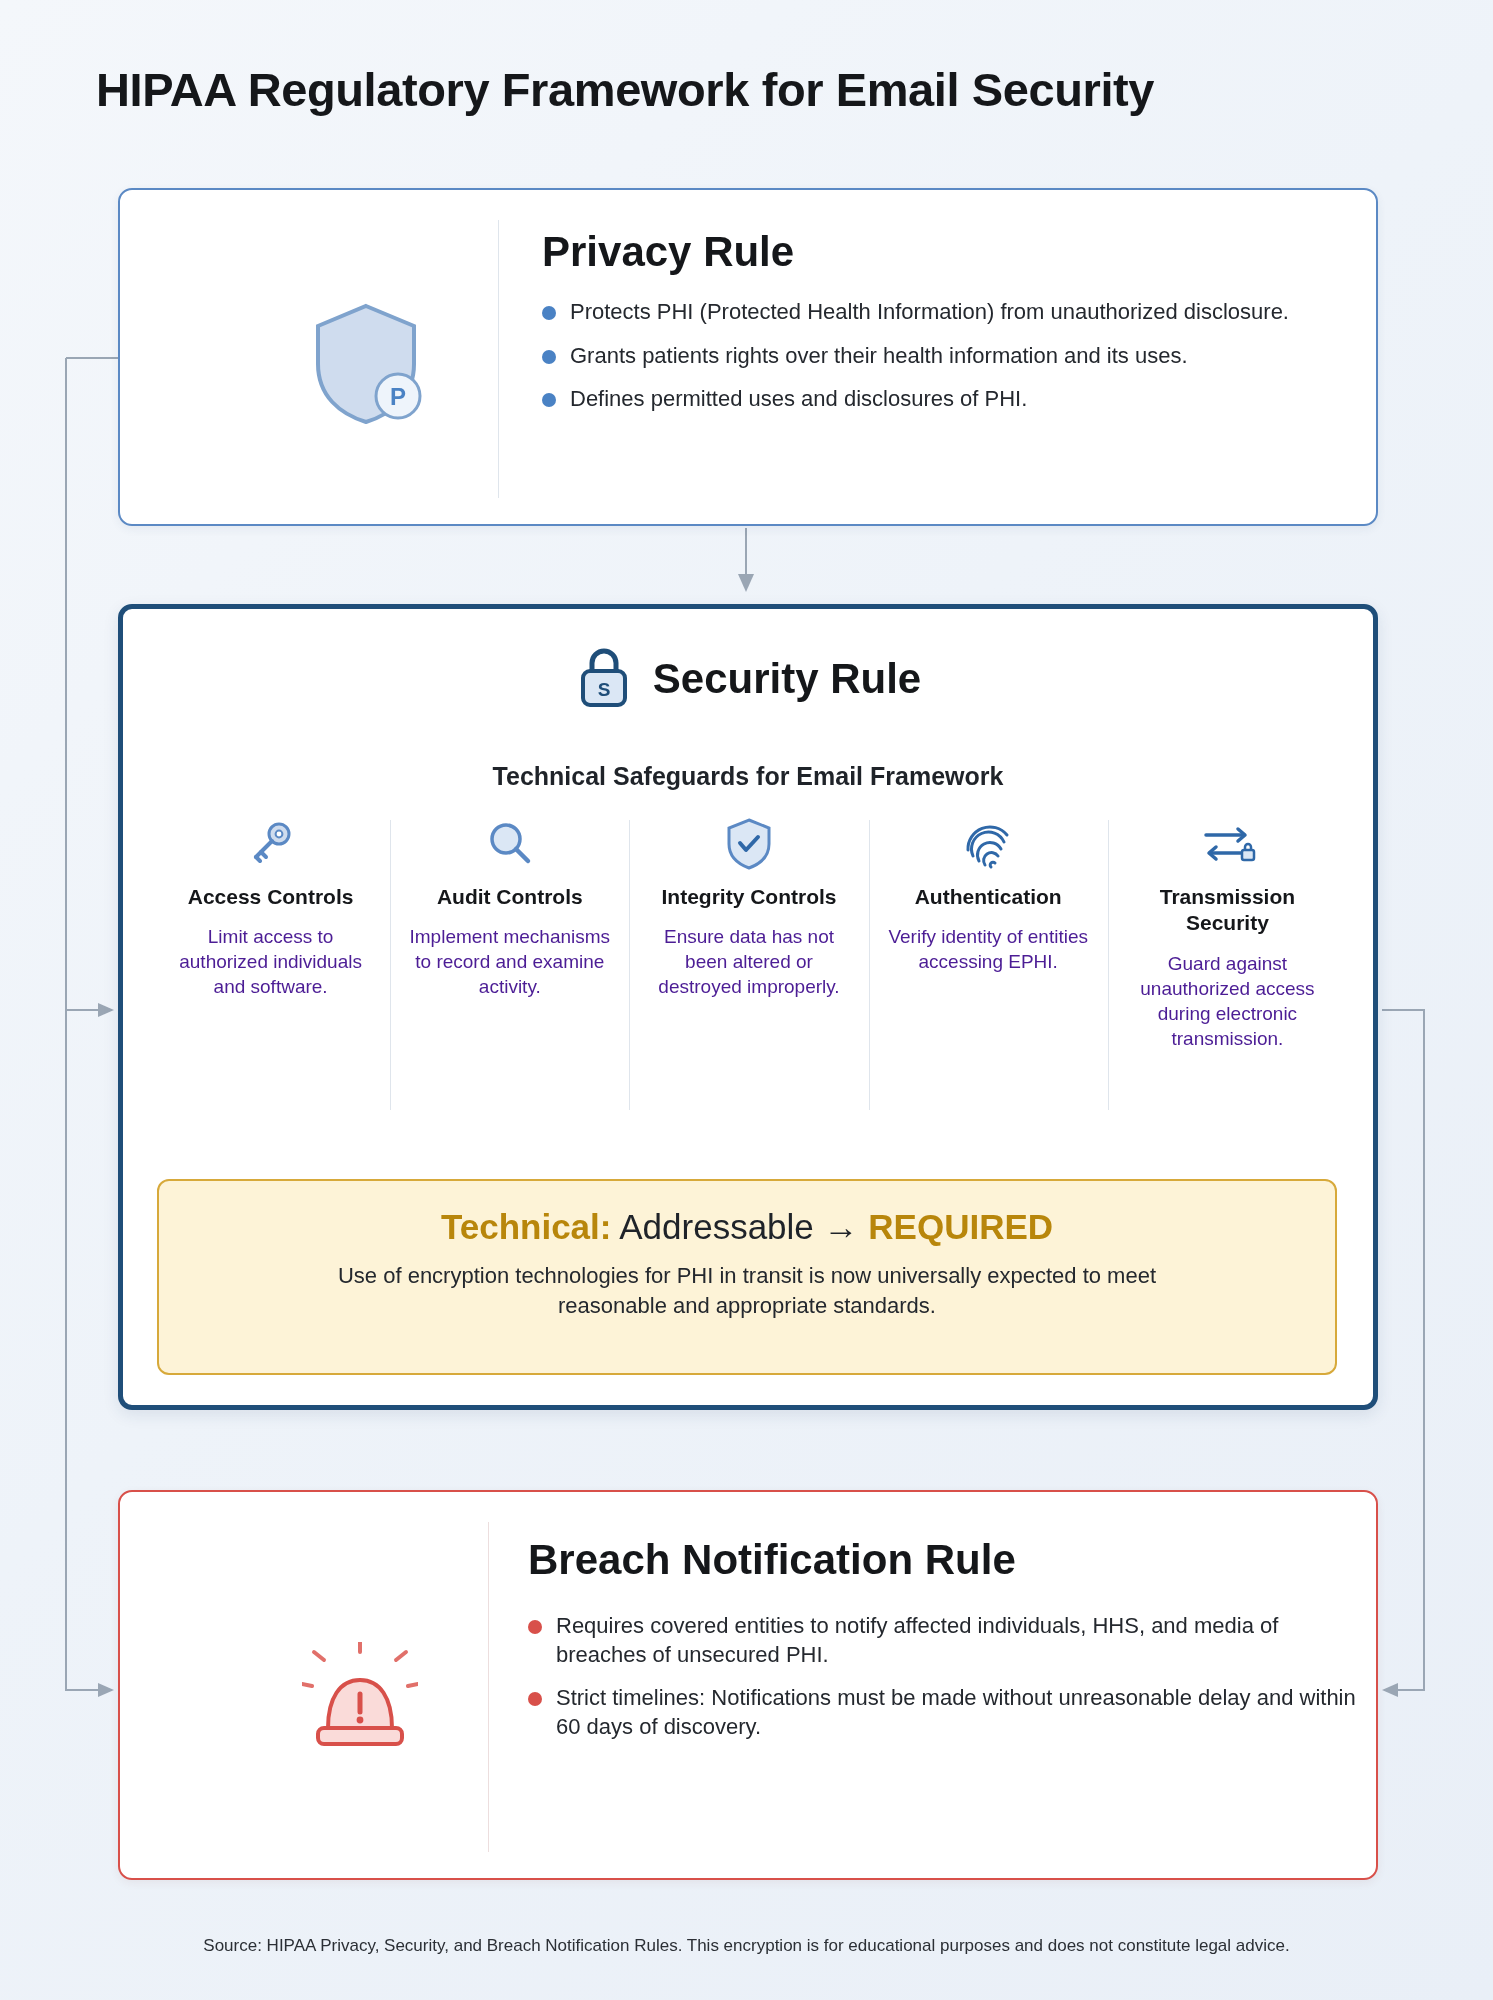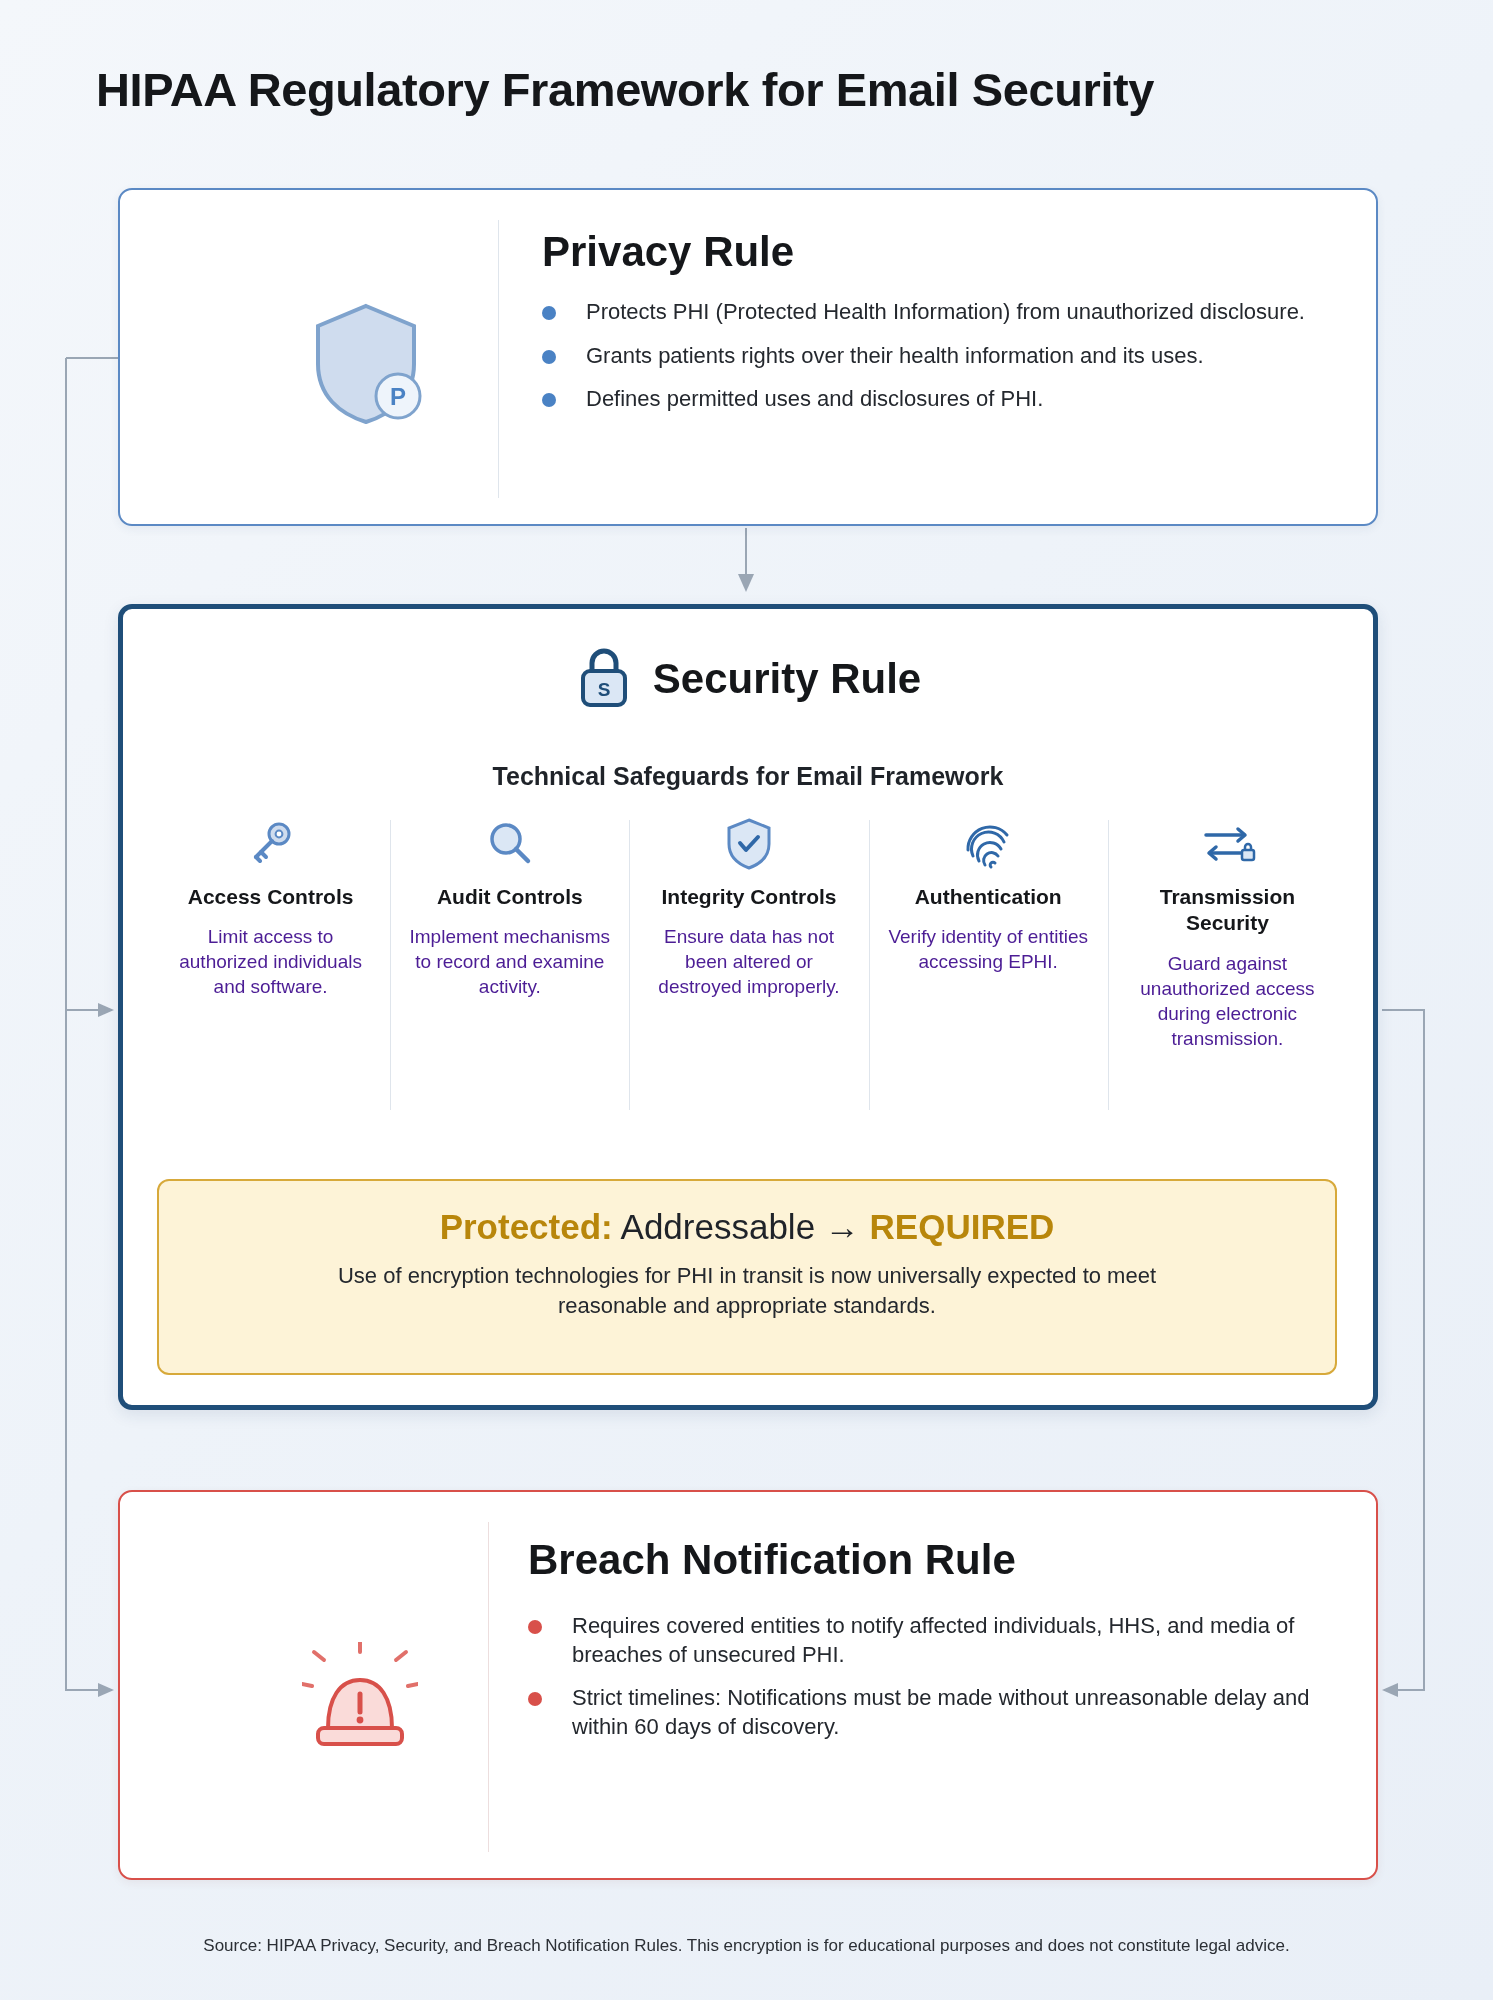--- a/index.html
+++ b/index.html
@@ -68,21 +68,20 @@
   .bullets {
     position: absolute;
     left: 422px;
     top: 108px;
     width: 840px;
   }
   .bullet {
     display: flex;
     align-items: flex-start;
     margin-bottom: 15px;
-    gap: 16px;
   }
   .bullet .dot {
     flex: 0 0 auto;
     width: 14px;
     height: 14px;
     border-radius: 50%;
     background: #4a82c4;
     margin-top: 8px;
     margin-right: 14px;
   }
@@ -378,21 +377,21 @@
           </svg>
         </div>
         <div class="name">Transmission Security</div>
         <div class="desc">Guard against unauthorized access during electronic transmission.</div>
       </div>
 
     </div>
 
     <div class="enc">
       <div class="hl">
-        <b>Protected:</b>
+        <b>Technical:</b>
         <span>Addressable</span>
         <span>→</span>
         <span class="req">REQUIRED</span>
       </div>
       <div class="sub">Use of encryption technologies for PHI in transit is now universally expected to meet reasonable and appropriate standards.</div>
     </div>
 
   </div>
 
   <div class="card" id="breach-card">

